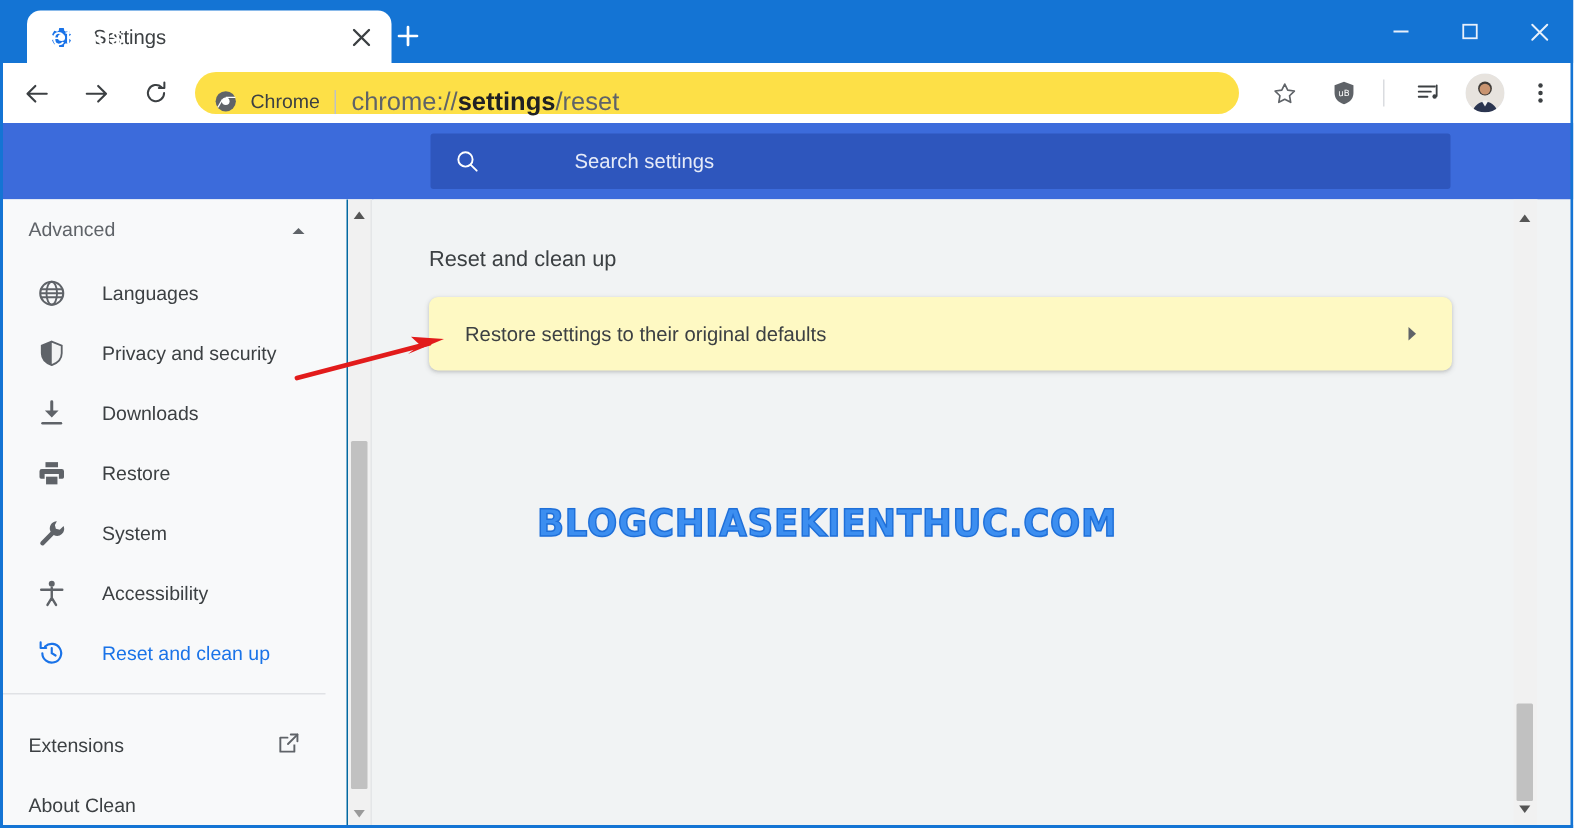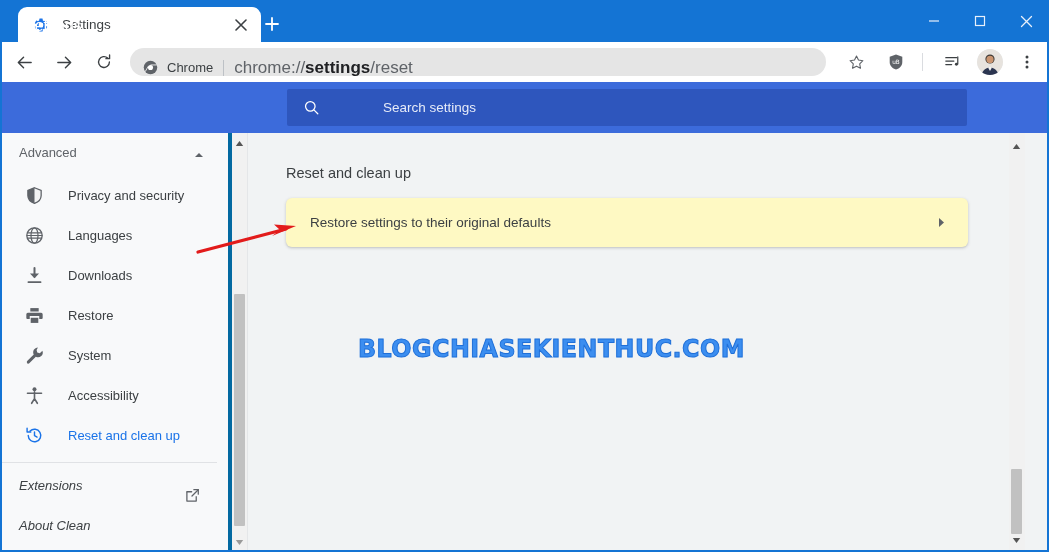--- a/index.html
+++ b/index.html
@@ -94,21 +94,21 @@
     margin-left: 8px;
     display: flex; align-items: center; justify-content: center;
     border-radius: 50%;
     color: #5f6368;
     flex: 0 0 auto;
   }
   .omnibox {
     flex: 1 1 auto;
     height: 28px;
     margin: 0 6px 0 10px;
-    background: #e5e5e5;
+    background: #fde047;
     border-radius: 14px;
     display: flex;
     align-items: center;
     padding: 11px 12px 0 12px;
     box-sizing: border-box;
     min-width: 0;
   }
   .omni-icon {
     width: 16px; height: 16px;
     flex: 0 0 16px;
@@ -200,21 +200,21 @@
     width: 1049px; height: 419px;
     background: #f1f3f4;
   }
 
   
   .sidebar {
     position: absolute;
     left: 0; top: 0;
     width: 232px; height: 419px;
     background: #f8f9fa;
-    border-right: 4px solid #0369a1;
+    border-right: 1px solid #0369a1;
     box-sizing: border-box;
     overflow: hidden;
   }
   .adv-row {
     position: absolute;
     left: 0; top: 4px;
     width: 217px; height: 30px;
     display: flex;
     align-items: center;
   }
@@ -259,21 +259,21 @@
     left: 0; top: 329px;
     width: 217px; height: 1px;
     background: #e0e2e5;
   }
   .bottom-item {
     position: absolute;
     left: 0;
     width: 217px;
     height: 36px;
     display: flex;
-    font-style: italic;
+    align-items: center;
   }
   .bottom-label {
     margin-left: 19px;
     font-size: 13px;
     color: #3c4043;
   }
   .ext-link-icon {
     position: absolute;
     right: 16px; top: 9px;
     width: 17px; height: 17px;
@@ -548,37 +548,37 @@
             <path d="M2 8 L6 4 L10 8 z" fill="#5f6368"></path>
           </svg>
         </span>
       </div>
 
       <div class="nav-list">
 
         <div class="nav-item">
           <span class="nav-icon">
             <svg width="19" height="19" viewBox="0 0 20 20">
+              <circle cx="10" cy="10" r="8.1" fill="none" stroke="currentColor" stroke-width="1.4"></circle>
+              <ellipse cx="10" cy="10" rx="3.7" ry="8.1" fill="none" stroke="currentColor" stroke-width="1.3"></ellipse>
+              <path d="M2.1 7.2 H17.9 M2.1 12.8 H17.9 M1.9 10 H18.1" stroke="currentColor" stroke-width="1.3"></path>
+            </svg>
+          </span>
+          <span class="nav-label">Languages</span>
+        </div>
+
+        <div class="nav-item">
+          <span class="nav-icon">
+            <svg width="19" height="19" viewBox="0 0 20 20">
               <path d="M10 1.8 L17 4.6 V10 c0 4.3 -3 6.9 -7 8.3 C6 16.9 3 14.3 3 10 V4.6z" fill="currentColor"></path>
               <path d="M10 1.8 L17 4.6 V10 c0 4.3 -3 6.9 -7 8.3z" fill="#ffffff" opacity="0.92"></path>
               <path d="M10 1.8 L17 4.6 V10 c0 4.3 -3 6.9 -7 8.3 C6 16.9 3 14.3 3 10 V4.6z" fill="none" stroke="currentColor" stroke-width="1.3"></path>
             </svg>
           </span>
           <span class="nav-label">Privacy and security</span>
-        </div>
-
-        <div class="nav-item">
-          <span class="nav-icon">
-            <svg width="19" height="19" viewBox="0 0 20 20">
-              <circle cx="10" cy="10" r="8.1" fill="none" stroke="currentColor" stroke-width="1.4"></circle>
-              <ellipse cx="10" cy="10" rx="3.7" ry="8.1" fill="none" stroke="currentColor" stroke-width="1.3"></ellipse>
-              <path d="M2.1 7.2 H17.9 M2.1 12.8 H17.9 M1.9 10 H18.1" stroke="currentColor" stroke-width="1.3"></path>
-            </svg>
-          </span>
-          <span class="nav-label">Languages</span>
         </div>
 
         <div class="nav-item">
           <span class="nav-icon">
             <svg width="19" height="19" viewBox="0 0 20 20">
               <path d="M10 2 V11.2" stroke="currentColor" stroke-width="2.1" stroke-linecap="round"></path>
               <path d="M5.2 8 L10 13 L14.8 8z" fill="currentColor"></path>
               <path d="M3.5 17 H16.5" stroke="currentColor" stroke-width="1.7" stroke-linecap="round"></path>
             </svg>
           </span>

